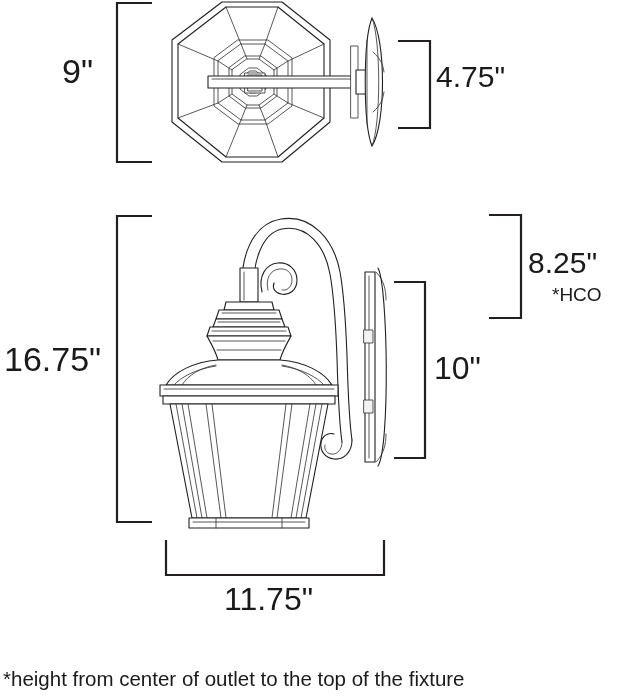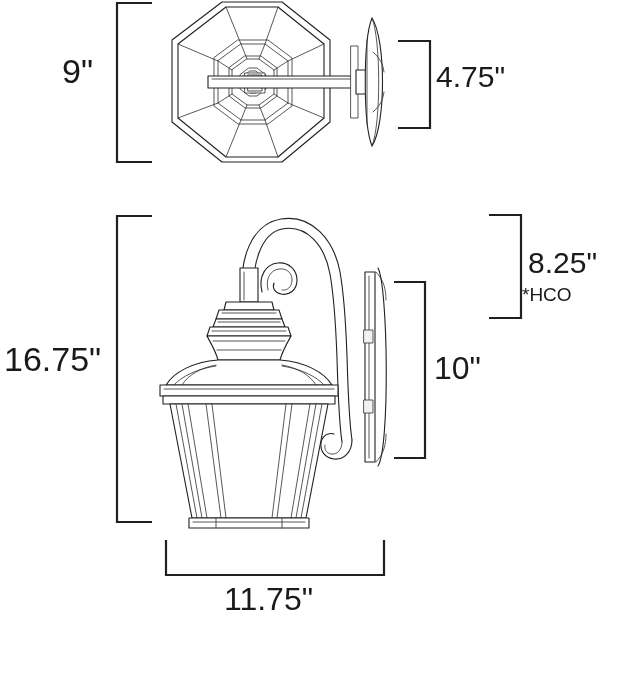--- a/index.html
+++ b/index.html
@@ -25,21 +25,21 @@
     position: absolute;
     color: #1a1a1a;
     font-family: "Liberation Sans", sans-serif;
     white-space: nowrap;
     line-height: 1;
   }
   .dim-9 { left: 62px; top: 54px; font-size: 34px; }
   .dim-475 { left: 436px; top: 62px; font-size: 30px; }
   .dim-1675 { left: 4px; top: 342px; font-size: 34px; }
   .dim-825 { left: 528px; top: 248px; font-size: 30px; }
-  .dim-hco { left: 522px; top: 285px; font-size: 19px; }
+  .dim-hco { left: 552px; top: 285px; font-size: 19px; }
   .dim-10 { left: 434px; top: 352px; font-size: 32px; }
   .dim-1175 { left: 224px; top: 583px; font-size: 32px; }
   .footnote {
     position: absolute;
     left: 3px;
     top: 667px;
     font-size: 20.5px;
     color: #1a1a1a;
     font-family: "Liberation Sans", sans-serif;
     white-space: nowrap;
@@ -232,14 +232,15 @@
   </svg>
 
   <div class="dim-label dim-9">9"</div>
   <div class="dim-label dim-475">4.75"</div>
   <div class="dim-label dim-1675">16.75"</div>
   <div class="dim-label dim-825">8.25"</div>
   <div class="dim-label dim-hco">*HCO</div>
   <div class="dim-label dim-10">10"</div>
   <div class="dim-label dim-1175">11.75"</div>
 
+  <div class="footnote">*height from center of outlet to the top of the fixture</div>
 
 </div>
 
 </body></html>

